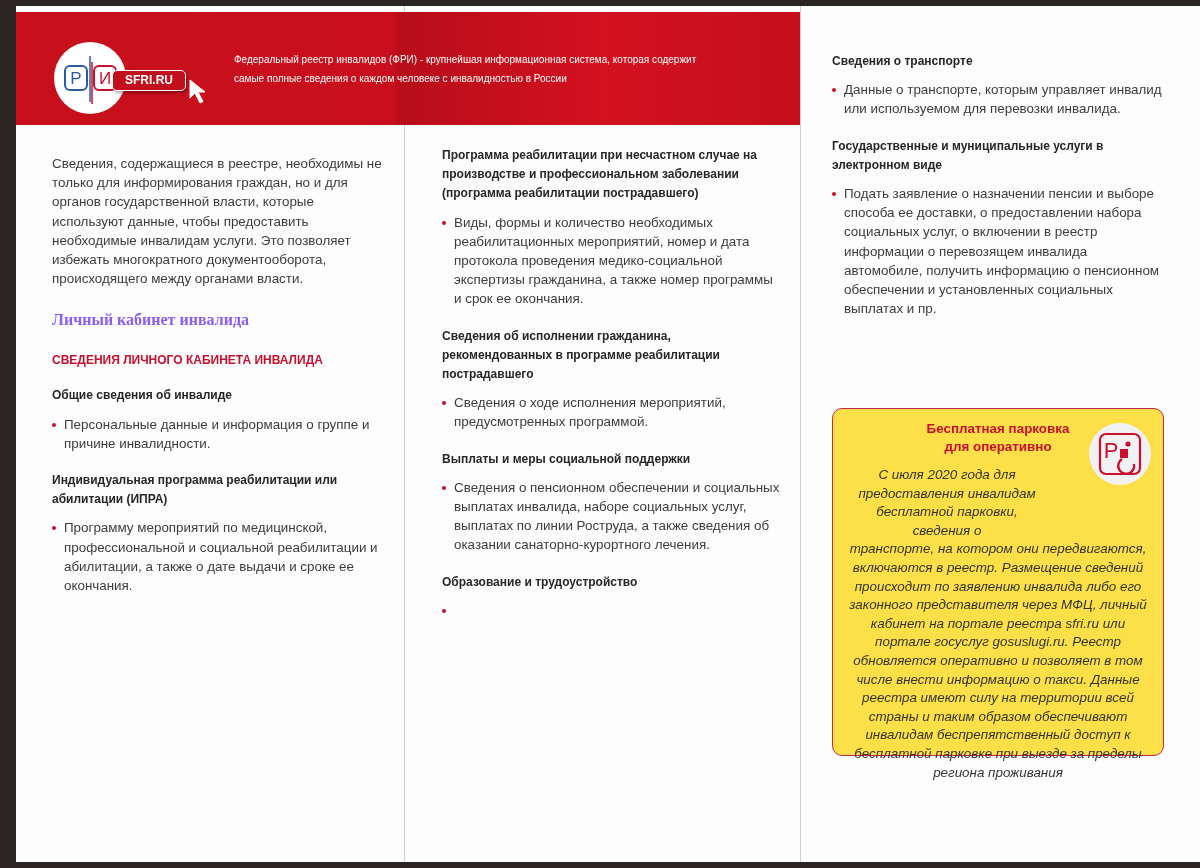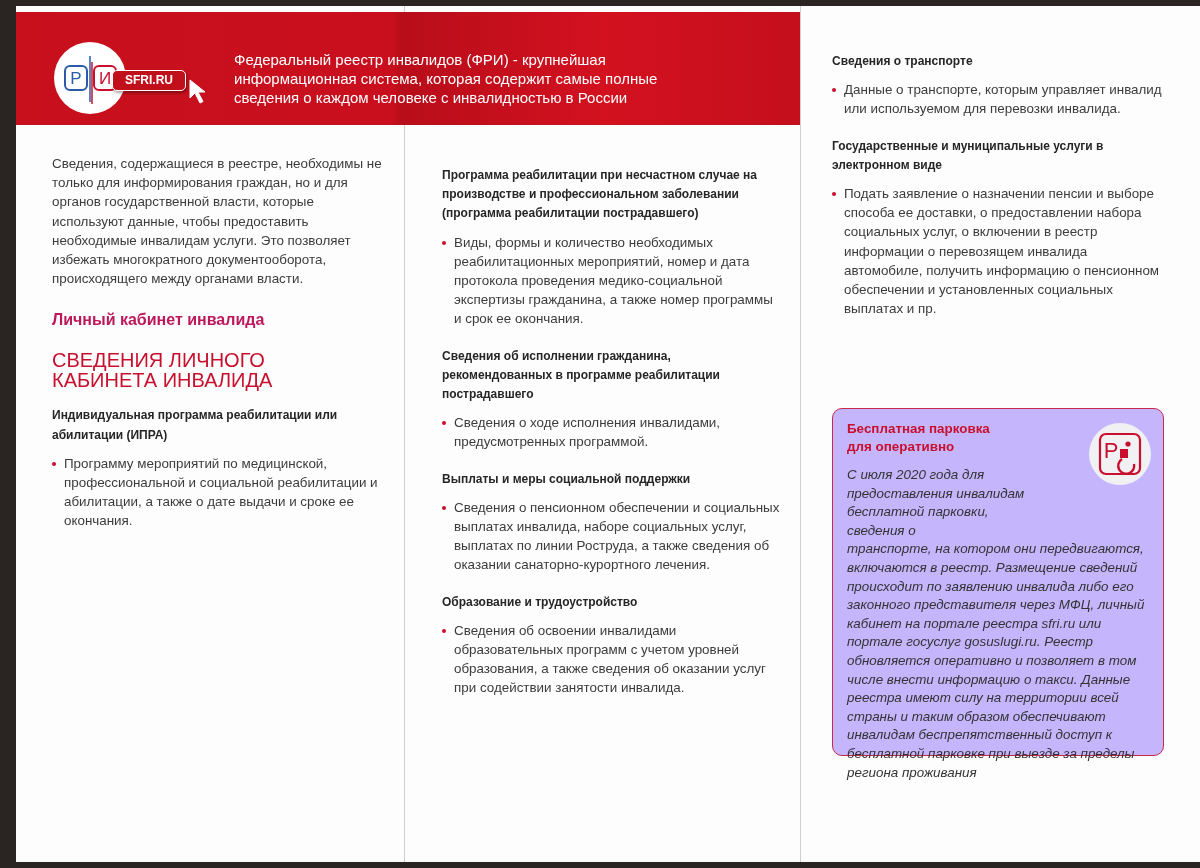--- a/index.html
+++ b/index.html
@@ -24,42 +24,42 @@
   }
   .logo-pill {
     position: absolute; left: 96px; top: 58px; width: 74px; height: 21px;
     border: 1.5px solid #fff; border-radius: 5px; background: #c20f1c;
     color: #fff; font-size: 12px; font-weight: bold; text-align: center; line-height: 18px;
     box-shadow: 1px 2px 3px rgba(0,0,0,0.35);
   }
   .logo-cursor { position: absolute; left: 172px; top: 66px; }
   .banner-text {
     position: absolute; left: 218px; top: 38px; width: 490px;
-    color: #fff; font-size: 15px; line-height: 19px;
+    color: #fff; font-size: 10px; line-height: 19px;
   }
 
   .col { position: absolute; font-size: 13.4px; line-height: 19.2px; color: #3c3c3c; }
   .col1 { left: 36px; top: 148px; width: 330px; }
-  .col2 { left: 426px; top: 160px; width: 340px; }
+  .col2 { left: 426px; top: 140px; width: 340px; }
   .col3 { left: 816px; top: 46px; width: 330px; }
 
   .para { margin-bottom: 22px; }
-  .h-red { color: #be185d; font-size: 16px; font-weight: bold; margin-bottom: 16px; line-height: 20px; }
-  .h-red-caps { color: #c8102e; font-size: 20px; font-weight: normal; line-height: 20px; margin-bottom: 16px; text-transform: none; margin-top: 20px; }
+  .h-red { color: #8b5cf6; font-size: 16px; font-weight: bold; margin-bottom: 16px; line-height: 20px; font-family: Liberation Serif, serif; }
+  .h-red-caps { color: #c8102e; font-size: 12px; font-weight: bold; line-height: 20px; margin-bottom: 16px; text-transform: none; margin-top: 20px; }
   .link-red { color: #c8102e; }
   .h-sec { font-weight: bold; color: #262626; font-size: 12px; margin-bottom: 9px; }
   .bullet { position: relative; padding-left: 12px; margin-bottom: 18px; }
   .bullet .dot {
     position: absolute; left: 0; top: 8px; width: 4px; height: 4px; border-radius: 50%; background: #c8102e;
   }
 
   .park-box {
     position: absolute; left: 816px; top: 402px; width: 332px; height: 348px;
-    border: 1.5px solid #c8284a; border-radius: 10px; background: #c4b5fd;
-    padding: 11px 14px 10px 14px; font-size: 13.4px; line-height: 18.6px; color: #333;
+    border: 1.5px solid #c8284a; border-radius: 10px; background: #fde047;
+    padding: 11px 14px 10px 14px; font-size: 13.4px; line-height: 18.6px; color: #333; text-align: center;
   }
   .park-title { color: #c8102e; font-weight: bold; font-size: 13.4px; line-height: 18px; margin-bottom: 10px; }
   .park-icon-wrap {
     position: absolute; right: 12px; top: 14px; width: 62px; height: 62px;
     border-radius: 50%; background: #f1f1f3; display: flex; align-items: center; justify-content: center;
   }
   .park-body { width: 100%; font-style: italic; }
   .park-body .narrow { display: block; width: 200px; }
 </style>
 </head>
@@ -86,41 +86,45 @@
     </svg>
     <div class="banner-text">Федеральный реестр инвалидов (ФРИ) - крупнейшая информационная система, которая содержит самые полные сведения о каждом человеке с инвалидностью в России</div>
   </div>
 
   <div class="col col1">
     <p class="para">Сведения, содержащиеся в реестре, необходимы не только для информирования граждан, но и для органов государственной власти, которые используют данные, чтобы предоставить необходимые инвалидам услуги. Это позволяет избежать многократного документооборота, происходящего между органами власти.</p>
     <div class="h-red">Личный кабинет инвалида</div>
     <div class="h-red-caps" style="width:280px;">СВЕДЕНИЯ ЛИЧНОГО КАБИНЕТА ИНВАЛИДА</div>
 
     <div>
+      <div class="h-sec">Общие сведения об инвалиде</div>
+      <div class="bullet"><span class="dot"></span><span>Персональные данные и информация о группе и причине инвалидности.</span></div>
+    </div>
+    <div>
       <div class="h-sec">Индивидуальная программа реабилитации или абилитации (ИПРА)</div>
       <div class="bullet"><span class="dot"></span><span>Программу мероприятий по медицинской, профессиональной и социальной реабилитации и абилитации, а также о дате выдачи и сроке ее окончания.</span></div>
     </div>
   </div>
 
   <div class="col col2">
     <div>
       <div class="h-sec">Программа реабилитации при несчастном случае на производстве и профессиональном заболевании (программа реабилитации пострадавшего)</div>
       <div class="bullet"><span class="dot"></span><span>Виды, формы и количество необходимых реабилитационных мероприятий, номер и дата протокола проведения медико-социальной экспертизы гражданина, а также номер программы и срок ее окончания.</span></div>
     </div>
     <div>
       <div class="h-sec">Сведения об исполнении гражданина, рекомендованных в программе реабилитации пострадавшего</div>
-      <div class="bullet"><span class="dot"></span><span>Сведения о ходе исполнения инвалидами, предусмотренных программой.</span></div>
+      <div class="bullet"><span class="dot"></span><span>Сведения о ходе исполнения мероприятий, предусмотренных программой.</span></div>
     </div>
     <div>
       <div class="h-sec">Выплаты и меры социальной поддержки</div>
       <div class="bullet"><span class="dot"></span><span>Сведения о пенсионном обеспечении и социальных выплатах инвалида, наборе социальных услуг, выплатах по линии Роструда, а также сведения об оказании санаторно-курортного лечения.</span></div>
     </div>
     <div>
       <div class="h-sec">Образование и трудоустройство</div>
-      <div class="bullet"><span class="dot"></span><span>Сведения об освоении инвалидами образовательных программ с учетом уровней образования, а также сведения об оказании услуг при содействии занятости инвалида.</span></div>
+      <div class="bullet"><span class="dot"></span></div>
     </div>
   </div>
 
   <div class="col col3">
     <div>
       <div class="h-sec">Сведения о транспорте</div>
       <div class="bullet"><span class="dot"></span><span>Данные о транспорте, которым управляет инвалид или используемом для перевозки инвалида.</span></div>
     </div>
     <div>
       <div class="h-sec">Государственные и муниципальные услуги в электронном виде</div>

